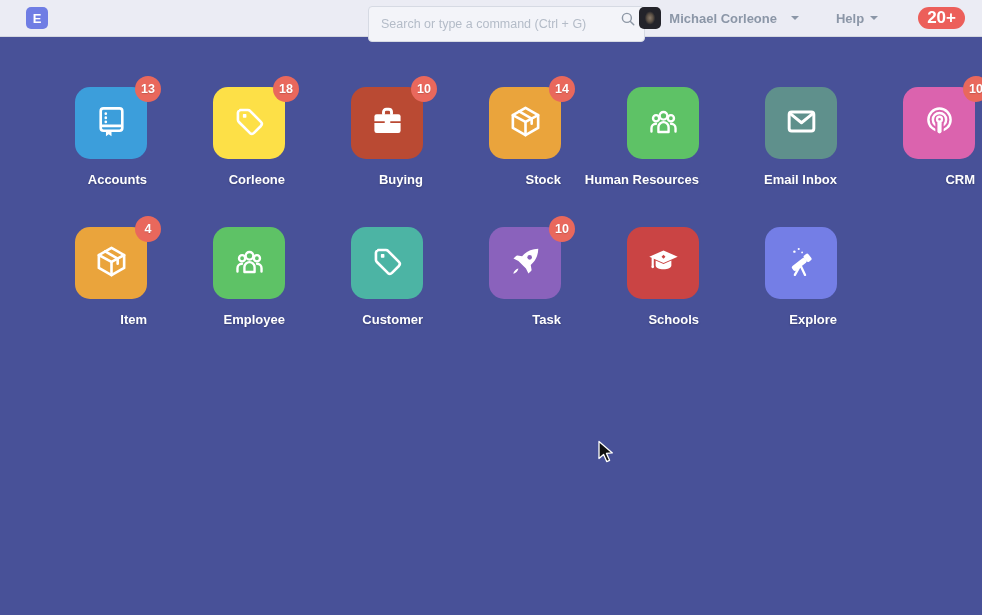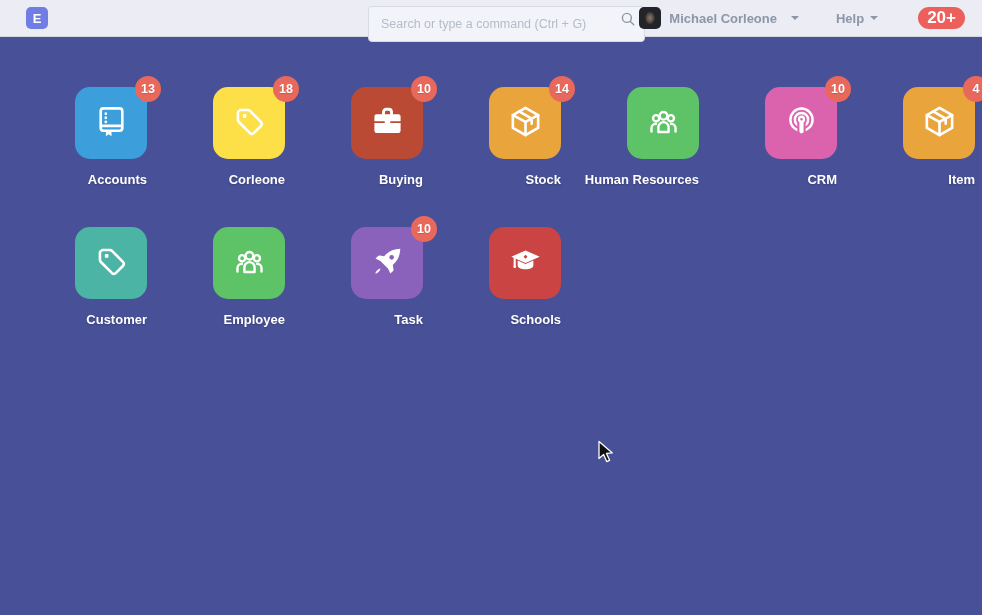--- a/index.html
+++ b/index.html
@@ -200,20 +200,30 @@
             <path d="M4.2 18.5 v-2.1 c0-1.6 1.3-2.9 2.9-2.9"></path>
             <path d="M19.8 18.5 v-2.1 c0-1.6-1.3-2.9-2.9-2.9"></path>
             <circle cx="12" cy="8.3" r="2.5"></circle>
             <path d="M8.7 18.8 v-3.1 c0-1.8 1.5-3.3 3.3-3.3 s3.3 1.5 3.3 3.3 v3.1 z"></path>
           </svg></span>
 
     </div>
     <div class="mod-label">Human Resources</div>
   </div>
     <div class="module">
+    <div class="tile" style="background: rgb(95, 144, 140); --tile: #5f908c;">
+      <span class="icon-slot"><svg viewBox="0 0 24 24" width="37" height="37" fill="none" stroke="#fff" stroke-width="1.9" stroke-linecap="round" stroke-linejoin="round">
+            <rect x="4" y="5.8" width="16" height="12.4" rx="1.6"></rect>
+            <path d="M4.9 7.1 L12 12.8 L19.1 7.1"></path>
+          </svg></span>
+
+    </div>
+    <div class="mod-label">Email Inbox</div>
+  </div>
+    <div class="module">
     <div class="tile" style="background: rgb(219, 99, 174); --tile: #db63ae;">
       <span class="icon-slot"><svg viewBox="0 0 24 24" width="37" height="37" fill="none" stroke="#fff" stroke-width="1.6" stroke-linecap="round" stroke-linejoin="round">
             <circle cx="12" cy="10.8" r="7.2"></circle>
             <circle cx="12" cy="10.8" r="4.3"></circle>
             <path d="M12 8.6 V20" stroke="var(--tile)" stroke-width="5.4" stroke-linecap="butt"></path>
             <circle cx="12" cy="10.5" r="1.6" stroke-width="1.5"></circle>
             <path d="M12 13.1 V18.4" stroke-width="2.7"></path>
           </svg></span>
       <div class="badge">10</div>
     </div>
@@ -223,46 +233,46 @@
     <div class="tile" style="background: rgb(234, 164, 60); --tile: #eaa43c;">
       <span class="icon-slot"><svg viewBox="0 0 24 24" width="37" height="37" fill="none" stroke="#fff" stroke-width="1.7" stroke-linecap="round" stroke-linejoin="round">
             <path d="M12 3.2 L20.2 7.8 V16.2 L12 20.8 L3.8 16.2 V7.8 Z"></path>
             <path d="M3.8 7.8 L12 12.3 L20.2 7.8"></path>
             <path d="M12 12.3 V20.8"></path>
             <path d="M7.9 5.5 L16 10.1 v3.3"></path>
           </svg></span>
       <div class="badge">4</div>
     </div>
     <div class="mod-label">Item</div>
-  </div>
-    <div class="module">
-    <div class="tile" style="background: rgb(76, 180, 164); --tile: #4cb4a4;">
-      <span class="icon-slot"><svg viewBox="0 0 24 24" width="37" height="37" fill="none" stroke="#fff" stroke-width="1.7" stroke-linecap="round" stroke-linejoin="round">
-            <path d="M6 4.5 h5 c.5 0 1 .2 1.3.6 l7.1 7.1 c.7.7.7 1.9 0 2.7 l-4.5 4.5 c-.7.7-1.9.7-2.7 0 L5.1 12.3 a1.9 1.9 0 0 1-.6-1.3 V6.4 c0-1 .9-1.9 1.9-1.9 z"></path>
-            <rect x="7.7" y="7.2" width="2.3" height="2.3" rx="0.4" fill="#fff" stroke="none"></rect>
-          </svg></span>
-
-    </div>
-    <div class="mod-label">Customer</div>
   </div>
     <div class="module">
     <div class="tile" style="background: rgb(94, 194, 102); --tile: #5ec266;">
       <span class="icon-slot"><svg viewBox="0 0 24 24" width="37" height="37" fill="none" stroke="#fff" stroke-width="1.55" stroke-linecap="round" stroke-linejoin="round">
             <circle cx="7.2" cy="9.9" r="2"></circle>
             <circle cx="16.8" cy="9.9" r="2"></circle>
             <path d="M4.2 18.5 v-2.1 c0-1.6 1.3-2.9 2.9-2.9"></path>
             <path d="M19.8 18.5 v-2.1 c0-1.6-1.3-2.9-2.9-2.9"></path>
             <circle cx="12" cy="8.3" r="2.5"></circle>
             <path d="M8.7 18.8 v-3.1 c0-1.8 1.5-3.3 3.3-3.3 s3.3 1.5 3.3 3.3 v3.1 z"></path>
           </svg></span>
 
     </div>
     <div class="mod-label">Employee</div>
   </div>
     <div class="module">
+    <div class="tile" style="background: rgb(76, 180, 164); --tile: #4cb4a4;">
+      <span class="icon-slot"><svg viewBox="0 0 24 24" width="37" height="37" fill="none" stroke="#fff" stroke-width="1.7" stroke-linecap="round" stroke-linejoin="round">
+            <path d="M6 4.5 h5 c.5 0 1 .2 1.3.6 l7.1 7.1 c.7.7.7 1.9 0 2.7 l-4.5 4.5 c-.7.7-1.9.7-2.7 0 L5.1 12.3 a1.9 1.9 0 0 1-.6-1.3 V6.4 c0-1 .9-1.9 1.9-1.9 z"></path>
+            <rect x="7.7" y="7.2" width="2.3" height="2.3" rx="0.4" fill="#fff" stroke="none"></rect>
+          </svg></span>
+
+    </div>
+    <div class="mod-label">Customer</div>
+  </div>
+    <div class="module">
     <div class="tile" style="background: rgb(138, 98, 188); --tile: #8a62bc;">
       <span class="icon-slot"><svg viewBox="0 0 24 24" width="37" height="37" fill="none" stroke="#fff" stroke-width="1.7" stroke-linecap="round" stroke-linejoin="round">
             <path fill="#fff" stroke="none" d="M20.3 3.7 c-3.9.1-7 1.4-9.1 3.5 L9.8 8.6 6.8 8.1 c-.3-.1-.7 0-.9.3 L4.2 10.1 7.4 11.7 12.3 16.6 13.9 19.8 15.6 18.1 c.3-.2.4-.6.3-.9 l-.5-3 1.4-1.4 c2.1-2.1 3.4-5.2 3.5-9.1 z"></path>
             <circle cx="14.7" cy="9.3" r="1.5" fill="var(--tile)" stroke="none"></circle>
             <path fill="#fff" stroke="none" d="M7.4 16.6 c-1.4.1-2.9 1.6-3.4 3.4 1.9-.5 3.3-2 3.4-3.4 z"></path>
           </svg></span>
       <div class="badge">10</div>
     </div>
     <div class="mod-label">Task</div>
   </div>
@@ -272,17 +282,33 @@
             <path fill="#fff" stroke="none" d="M12 4.8 L21.2 8.9 12 13 2.8 8.9 Z"></path>
             <path fill="#fff" stroke="none" d="M6.9 11.3 v3.3 c0 1.4 2.3 2.5 5.1 2.5 s5.1-1.1 5.1-2.5 v-3.3 L12 13.6 Z"></path>
             <path d="M5 9.8 v4.6" stroke-width="1.4"></path>
             <circle cx="5" cy="15.4" r="0.9" fill="#fff" stroke="none"></circle>
             <rect x="11.1" y="8" width="1.8" height="1.8" fill="var(--tile)" stroke="none" transform="rotate(45 12 8.9)"></rect>
           </svg></span>
 
     </div>
     <div class="mod-label">Schools</div>
   </div>
+    <div class="module">
+    <div class="tile" style="background: rgb(116, 126, 230); --tile: #747ee6;">
+      <span class="icon-slot"><svg viewBox="0 0 24 24" width="37" height="37" fill="none" stroke="#fff" stroke-width="1.7" stroke-linecap="round" stroke-linejoin="round">
+            <g transform="rotate(-38 12 12)">
+              <rect x="4.4" y="10.7" width="10.6" height="3.7" rx="1.2" fill="#fff" stroke="none"></rect>
+              <rect x="14.7" y="10" width="3.7" height="5.1" rx="1.1" fill="#fff" stroke="none"></rect>
+            </g>
+            <path d="M10.9 15 L7.7 20.7 M11.7 15.3 L14.3 20.7" stroke-width="1.5"></path>
+            <circle cx="7.4" cy="5.6" r="0.8" fill="#fff" stroke="none"></circle>
+            <circle cx="10.2" cy="3.9" r="0.7" fill="#fff" stroke="none"></circle>
+            <circle cx="12.4" cy="6.1" r="0.6" fill="#fff" stroke="none"></circle>
+          </svg></span>
+
+    </div>
+    <div class="mod-label">Explore</div>
+  </div>
   </div>
 
 <svg class="cursor" width="19" height="25" viewBox="0 0 19 25">
   <path d="M2 1.5 L2 18.5 L6.6 14.5 L9.7 21.6 L12.6 20.3 L9.5 13.4 L15.4 12.9 Z" fill="#111" stroke="#fff" stroke-width="1.3" stroke-linejoin="round"></path>
 </svg>
 
 </body></html>

